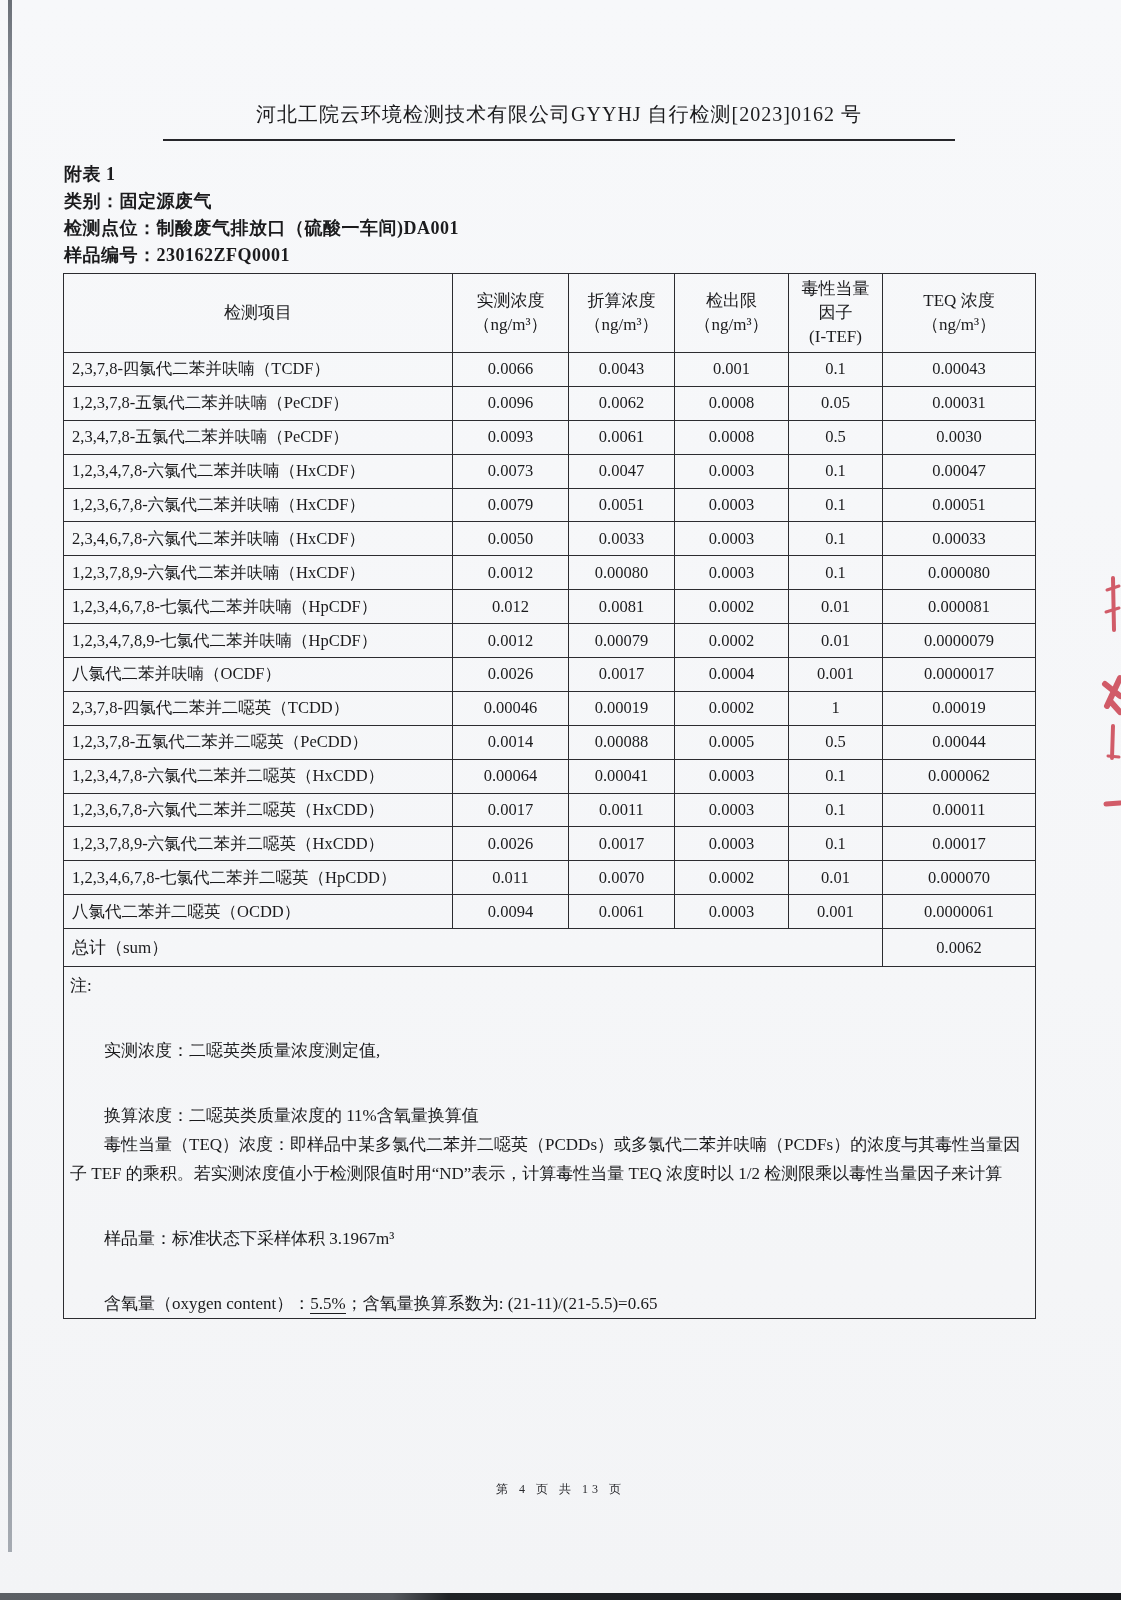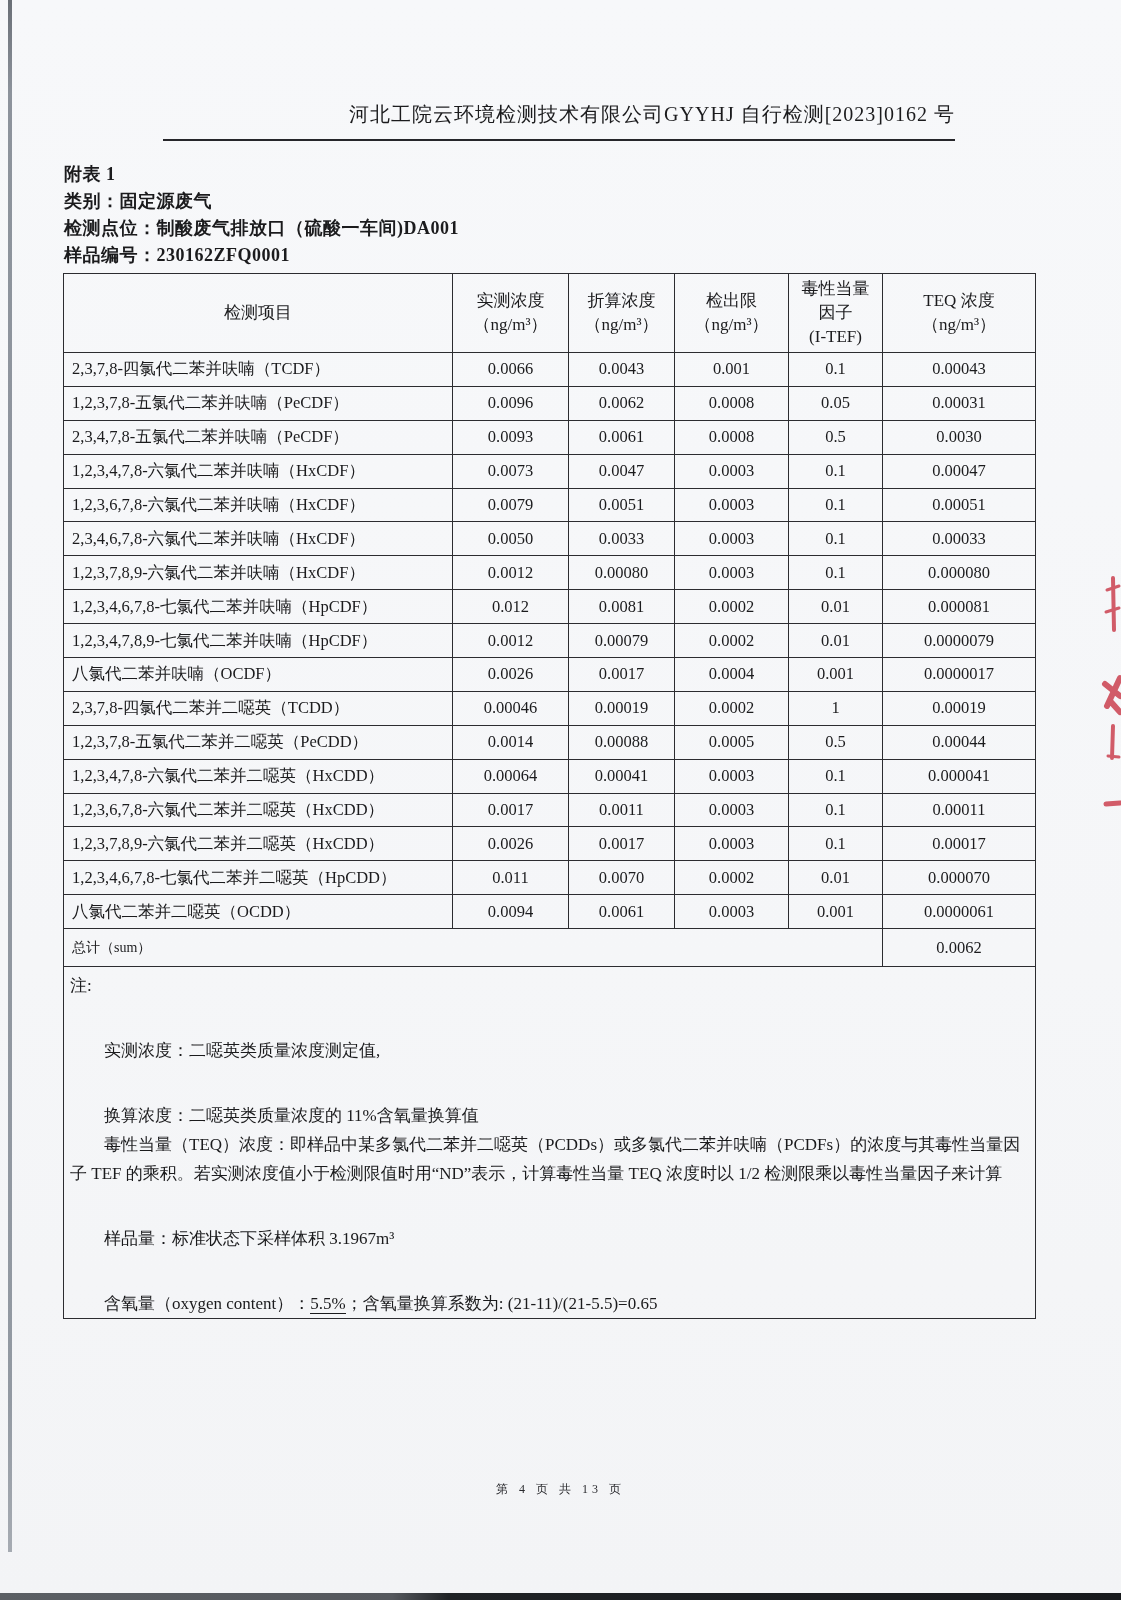--- a/index.html
+++ b/index.html
@@ -21,21 +21,21 @@
   .scan-edge-bottom {
     position:absolute; left:0; bottom:0; width:100%; height:7px;
     background:linear-gradient(90deg,#5b5f64 0%,#55585d 35%,#1f2225 40%,#17191c 100%);
   }
   .stamp-fragment {
     position:absolute; right:0; top:560px; width:22px; height:290px;
   }
   
   .doc-header {
     position:absolute; top:101px; left:163px; width:792px;
-    display:flex; justify-content:flex-end; align-items:baseline;
+    display:flex; justify-content:center; align-items:baseline;
     font-size:20px; letter-spacing:1px;
   }
   .doc-header-rule {
     position:absolute; top:139px; left:163px; width:792px;
     border-top:2px solid #26262a;
   }
   
   .meta-block {
     position:absolute; top:161px; left:64px;
     font-weight:bold; font-size:18px; line-height:27px; letter-spacing:0.5px;
@@ -53,21 +53,21 @@
     border:1.6px solid #2c2c30;
     text-align:center; vertical-align:middle;
     font-weight:normal;
     padding:0 2px;
   }
   table.report thead th { height:79px; line-height:24px; font-size:17px; }
   table.report thead th span { display:block; }
   table.report tbody td { height:33.9px; }
   table.report tbody td.name-cell { text-align:left; padding-left:8px;margin-top:21px; }
   tr.sum-row td { height:38px; }
-  tr.sum-row td.sum-label { text-align:left; padding-left:8px; font-size:14px; }
+  tr.sum-row td.sum-label { text-align:left; padding-left:8px; font-size:17px; }
   tr.notes-row td {
     height:240px; text-align:left; vertical-align:top;
     padding:4px 8px 0 6px; font-size:17px; line-height:29px;
   }
   .note-indent { padding-left:34px;margin-top:36px; }
   .note-para { text-indent:34px; }
   .u-val { border-bottom:1.6px solid #1b1b1d; }
   
   .page-footer {
     position:absolute; top:1481px; left:0; width:100%;
@@ -240,21 +240,21 @@
     <td>0.0005</td>
     <td>0.5</td>
     <td>0.00044</td>
   </tr>
         <tr>
     <td class="name-cell">1,2,3,4,7,8-六氯代二苯并二噁英（HxCDD）</td>
     <td>0.00064</td>
     <td>0.00041</td>
     <td>0.0003</td>
     <td>0.1</td>
-    <td>0.000041</td>
+    <td>0.000062</td>
   </tr>
         <tr>
     <td class="name-cell">1,2,3,6,7,8-六氯代二苯并二噁英（HxCDD）</td>
     <td>0.0017</td>
     <td>0.0011</td>
     <td>0.0003</td>
     <td>0.1</td>
     <td>0.00011</td>
   </tr>
         <tr>

